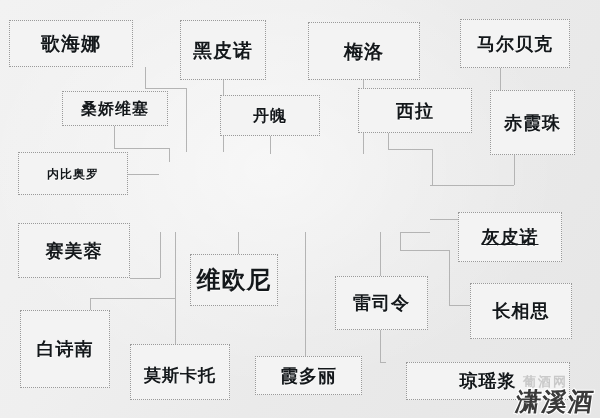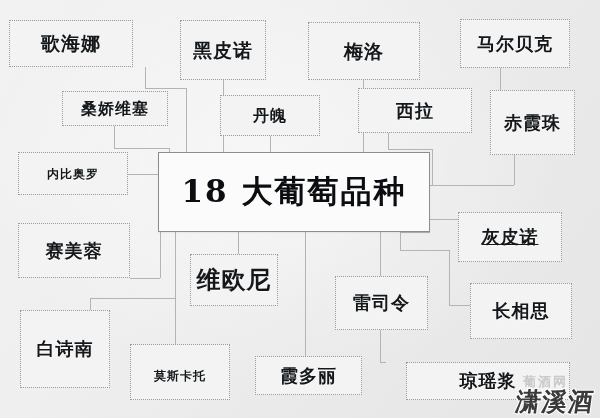--- a/index.html
+++ b/index.html
@@ -172,29 +172,26 @@
       <div class="node" style="left: 335px; top: 276px; width: 93px; height: 54px;">
         <span class="label" style="font-size: 18px;">雷司令</span>
       </div>
       <div class="node" style="left: 470px; top: 283px; width: 102px; height: 56px;">
         <span class="label" style="font-size: 18px;">长相思</span>
       </div>
       <div class="node" style="left: 20px; top: 310px; width: 90px; height: 78px;">
         <span class="label" style="font-size: 18px;">白诗南</span>
       </div>
       <div class="node" style="left: 130px; top: 344px; width: 100px; height: 56px;">
-        <span class="label" style="font-size: 12px; margin-top: 7px;">莫斯卡托</span>
+        <span class="label" style="font-size: 17px; margin-top: 7px;">莫斯卡托</span>
       </div>
       <div class="node" style="left: 255px; top: 356px; width: 107px; height: 39px;">
         <span class="label" style="font-size: 18px;">霞多丽</span>
       </div>
       <div class="node" style="left: 406px; top: 362px; width: 164px; height: 38px;">
         <span class="label" style="font-size: 18px;">琼瑶浆</span>
       </div>
     </div>
 
-  <div class="center-node" id="center-node" style="left: 158px; top: 152px; width: 272px; height: 80px;">
-    <span class="label">18 大葡萄品种</span>
-  </div>
 
   <div class="wm-text" id="wm-site" style="left: 523px; top: 373px; font-size: 13px;">葡酒网</div>
   <div class="wm-logo" id="wm-logo" style="left: 516px; top: 385px;">潇溪酒</div>
 </div>
 
 </body></html>

